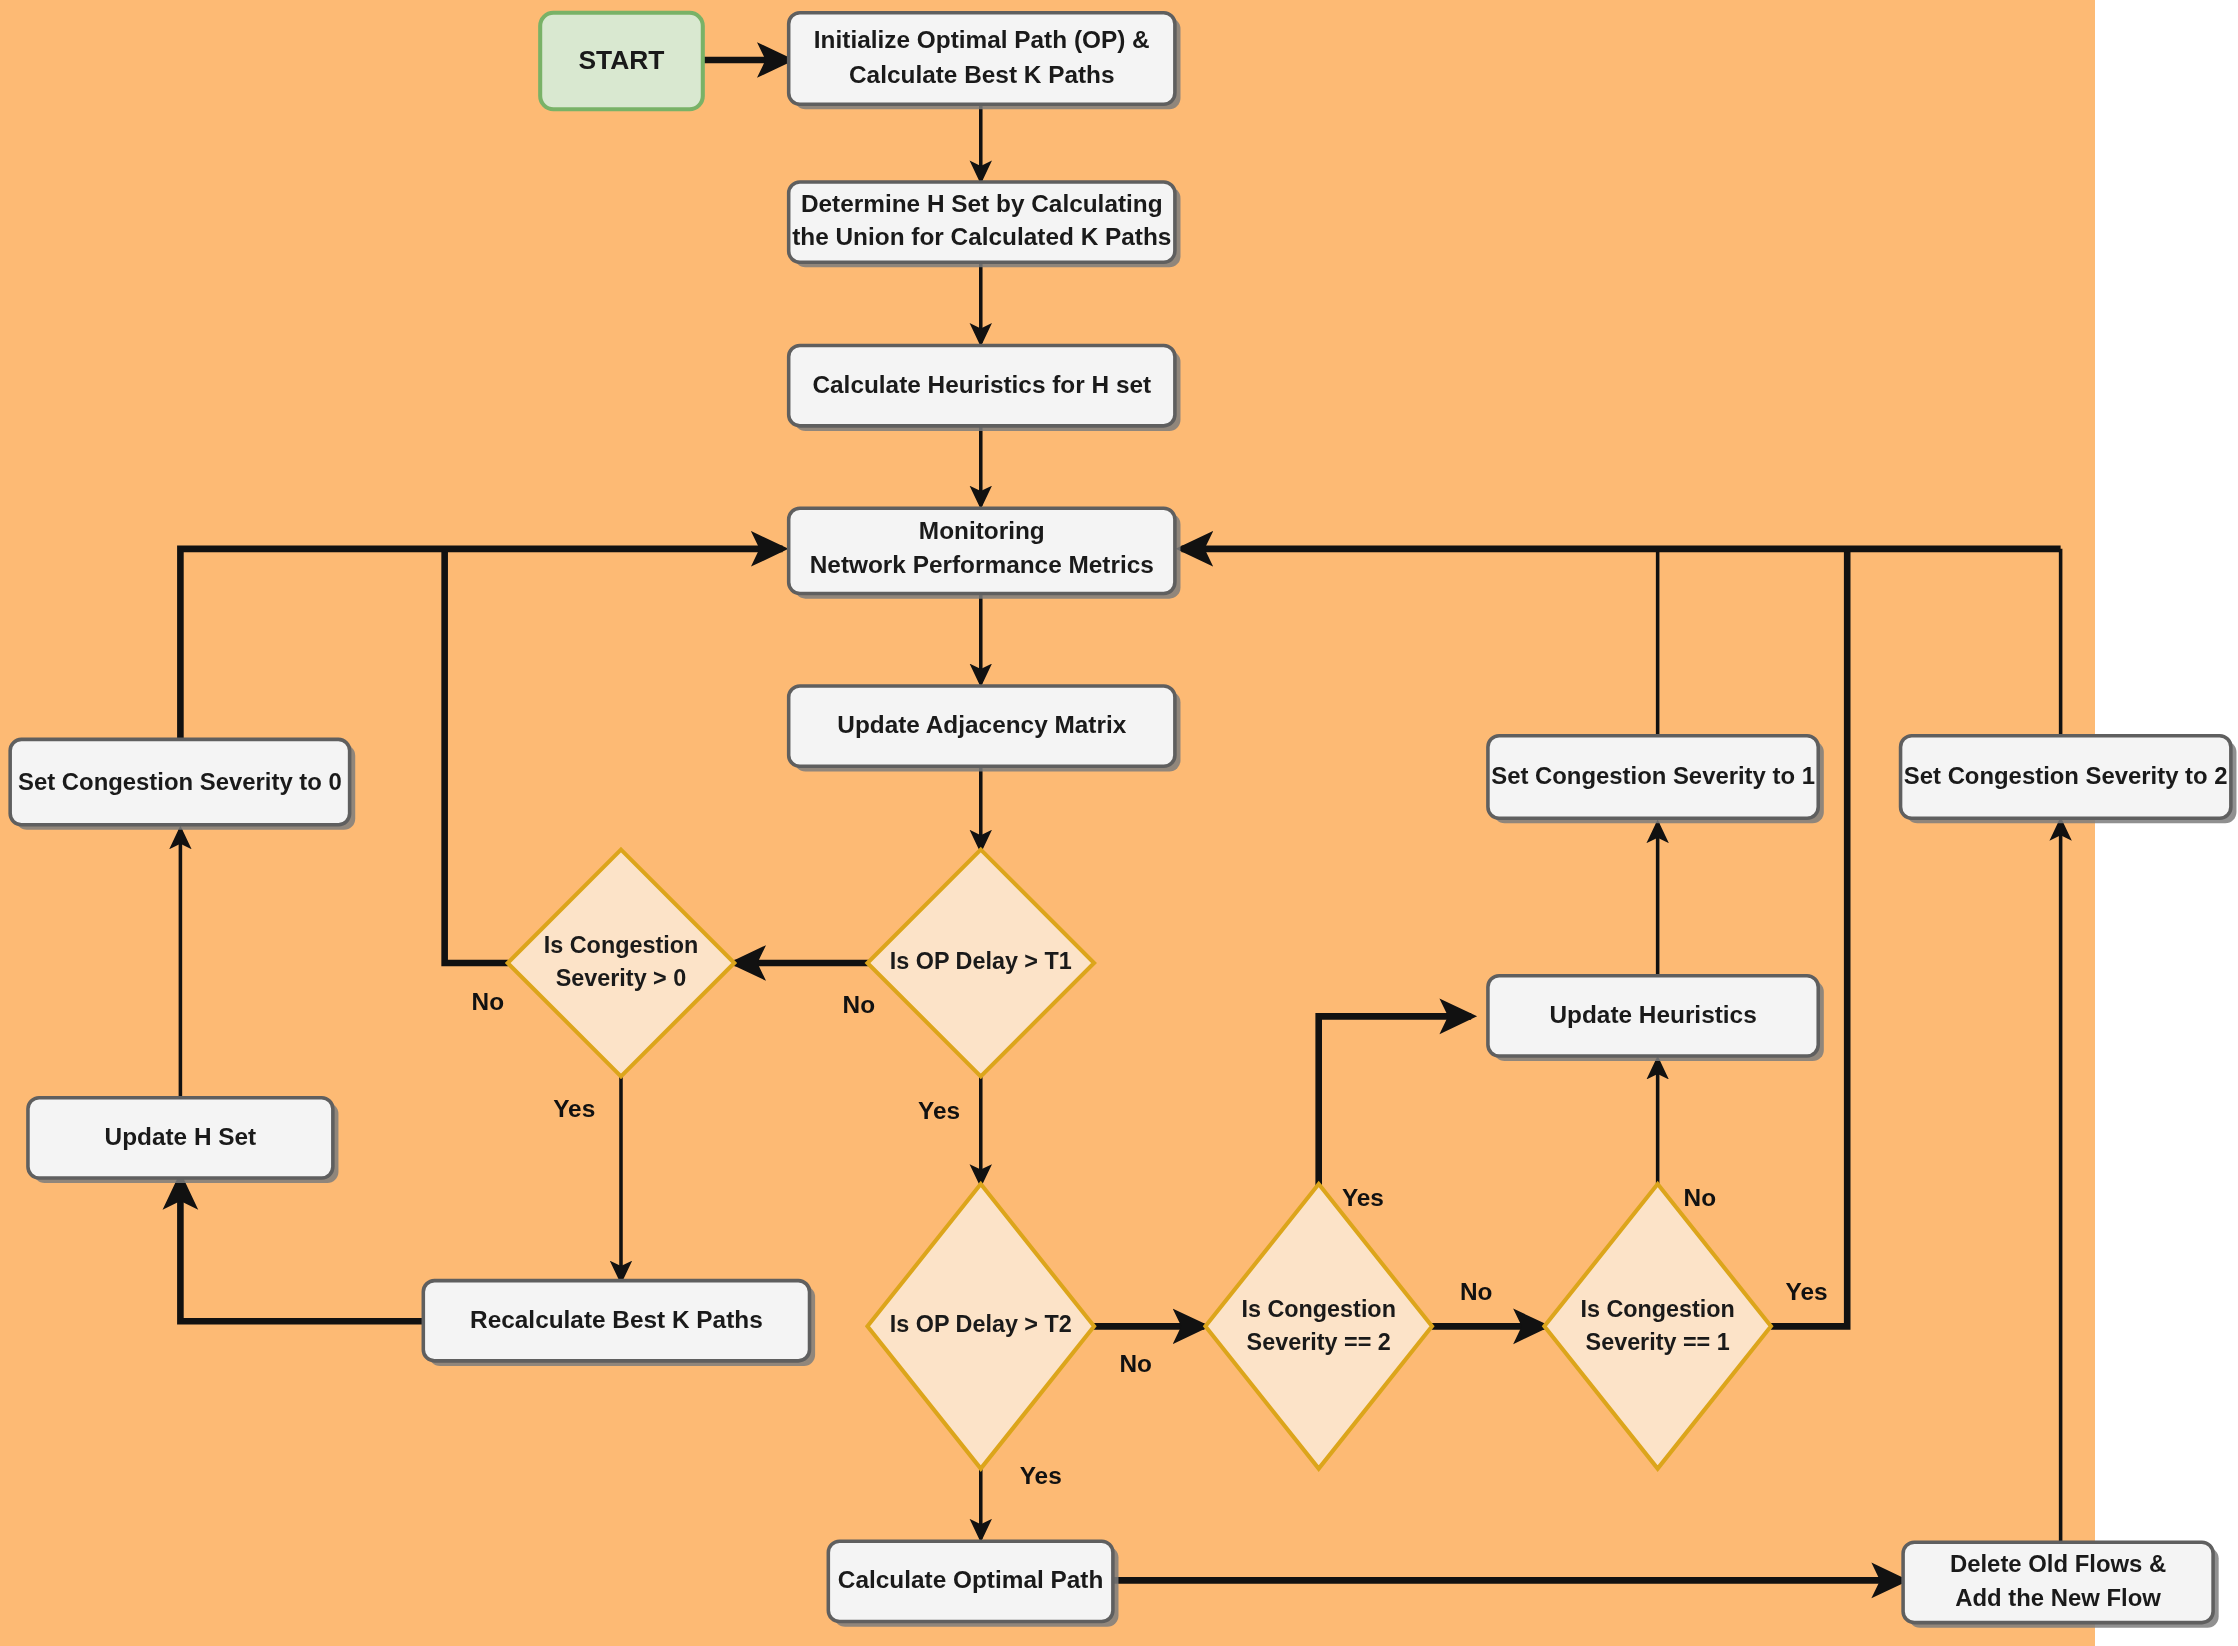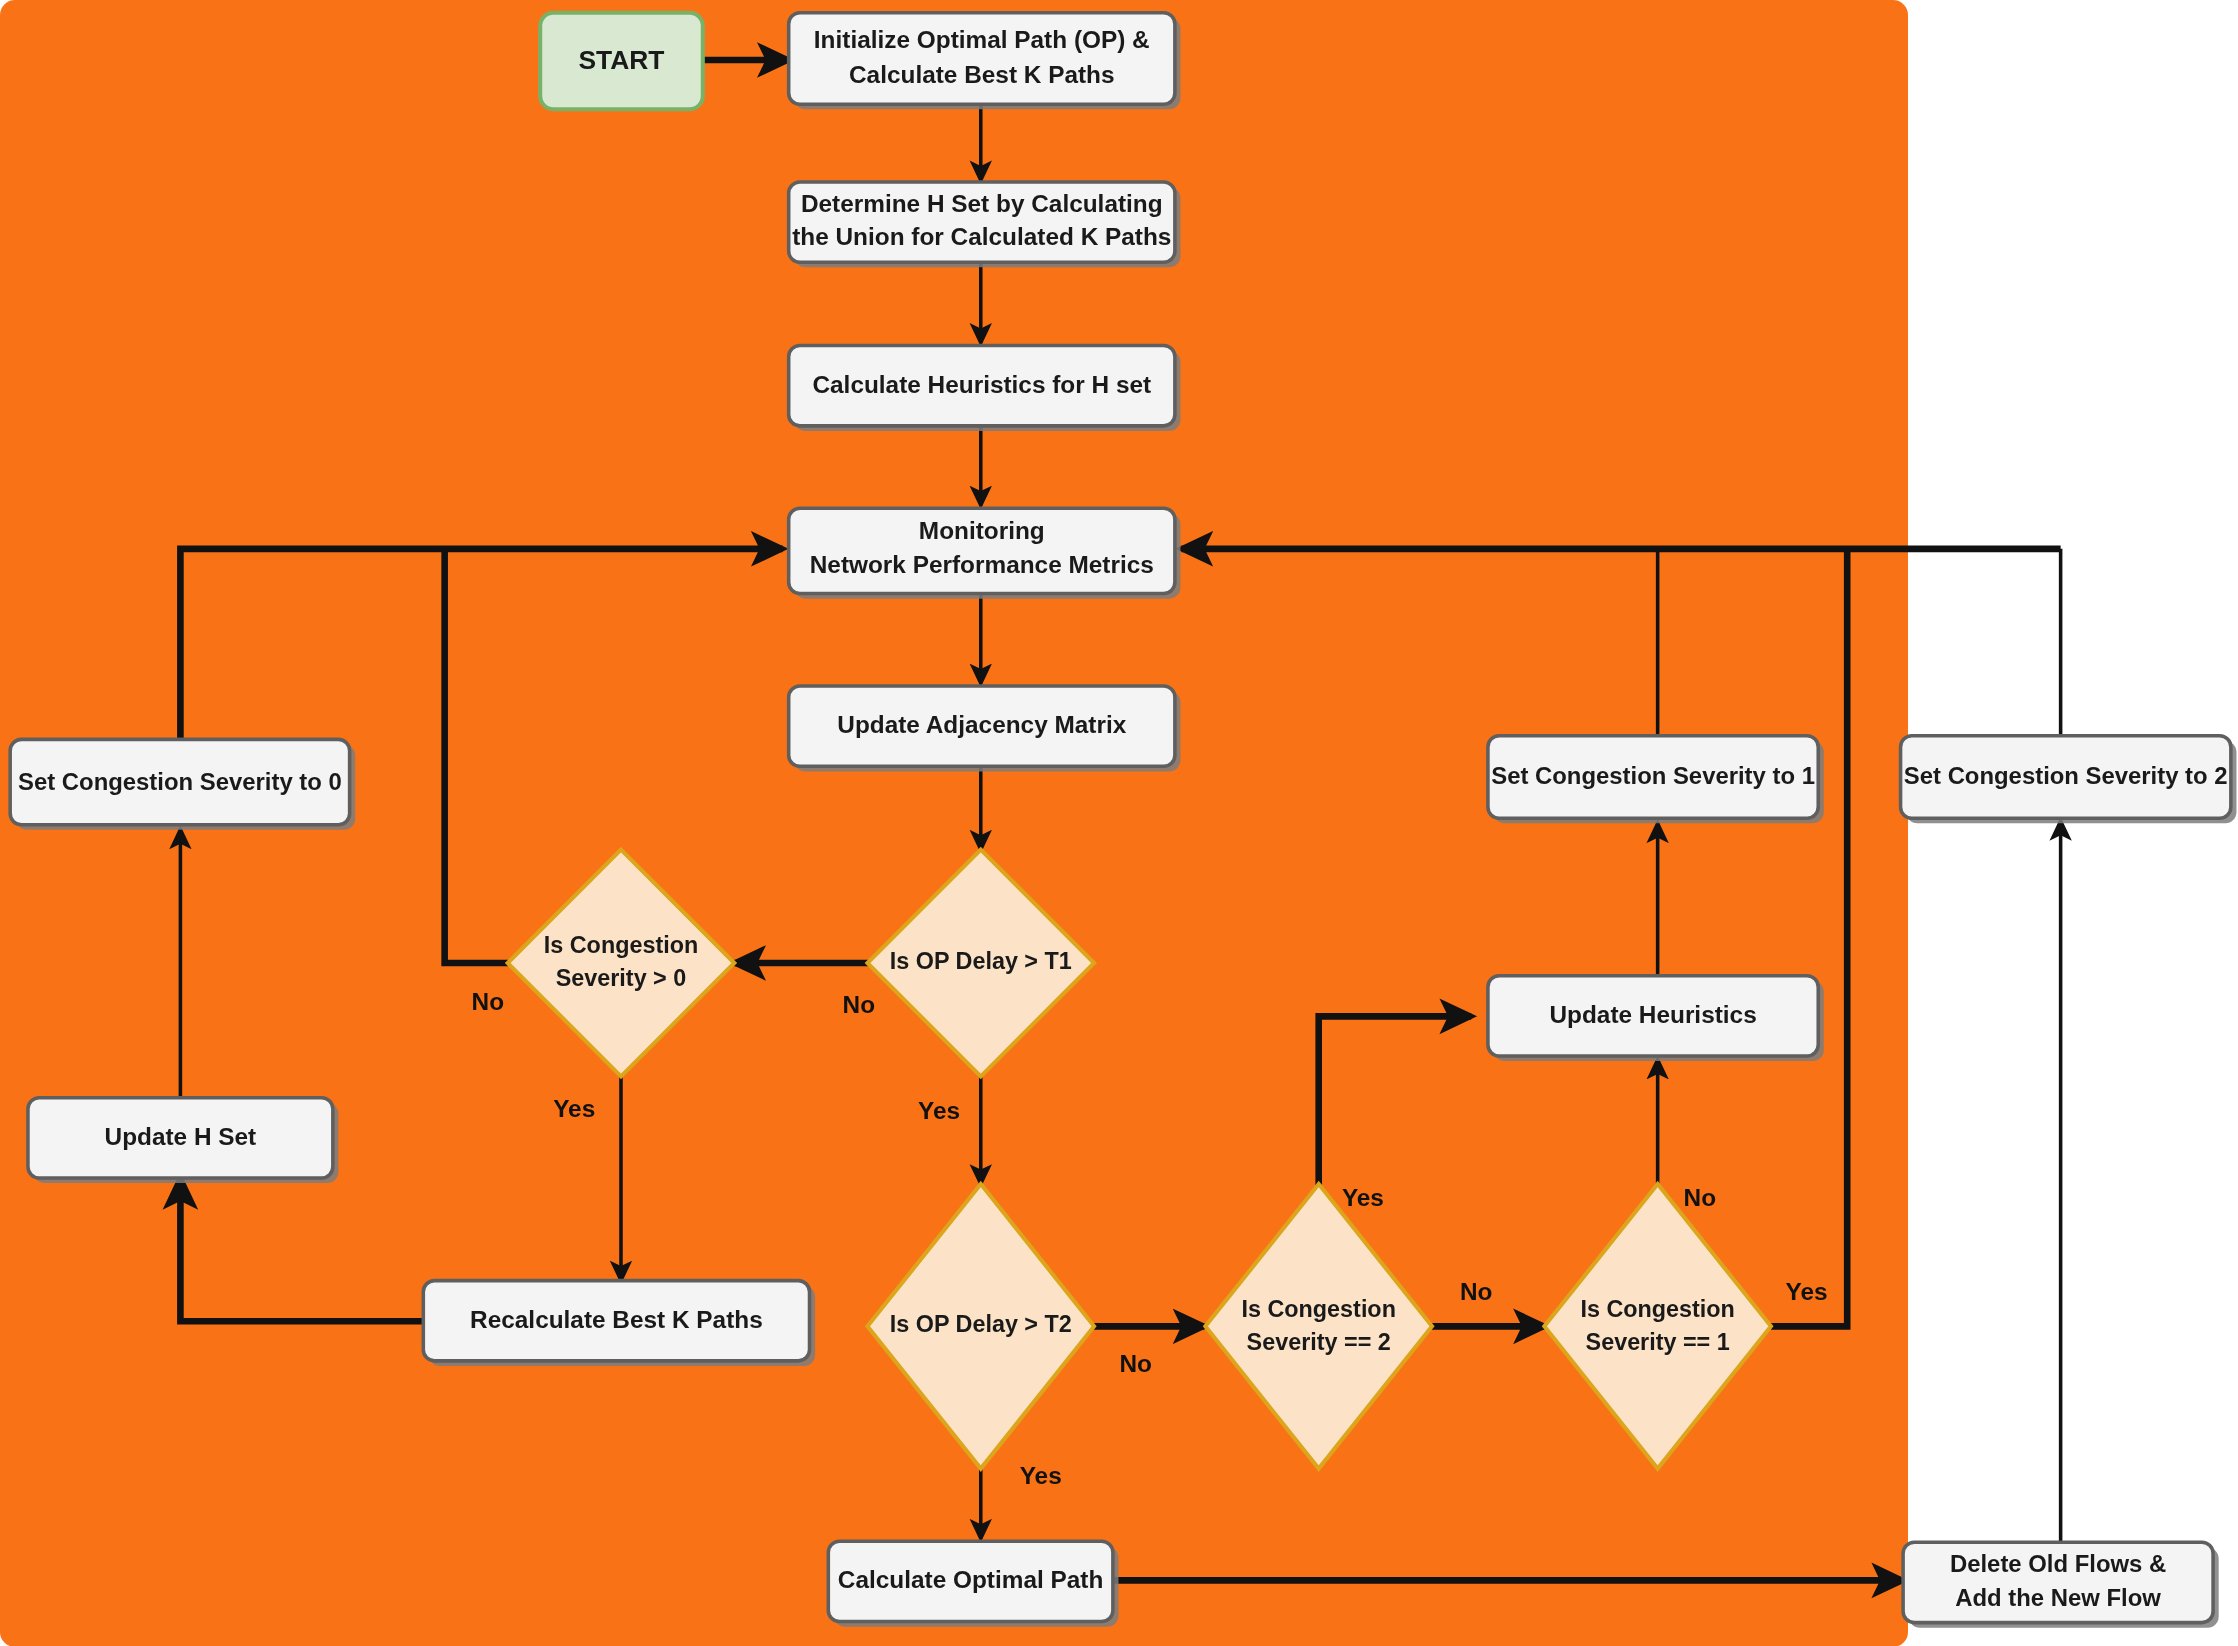--- a/index.html
+++ b/index.html
@@ -1,17 +1,17 @@
 <!DOCTYPE html>
 <html style="font-size:8.1px"><head>
 <meta charset="utf-8">
 <style>
   html,body{margin:0;padding:0;background:#ffffff;}
-  #root{position:relative;width:1908px;height:1647px;background:#f97316;
-        font-family:"Liberation Sans", sans-serif;border-radius:15px;}
+  #root{position:relative;width:2095px;height:1647px;background:#fdba74;
+        font-family:"Liberation Sans", sans-serif;}
   svg{display:block;}
   .node-label{font-family:"Liberation Sans", sans-serif;font-weight:bold;
               fill:#1a1a1a;text-anchor:middle;dominant-baseline:middle;}
   .edge-label{font-family:"Liberation Sans", sans-serif;font-weight:bold;
               fill:#111111;text-anchor:middle;dominant-baseline:middle;}
   .proc-rect{fill:#f4f4f4;stroke:#5f5f5f;stroke-width:7;}
   .start-rect{fill:#d9e8d0;stroke:#79b267;stroke-width:8;}
   .dia{fill:#fce3c8;stroke:#dca51b;stroke-width:8;}
   .shadow{fill:#7d7d7d;opacity:.85;}
   .lk{stroke:#111111;fill:none;stroke-linecap:butt;}

